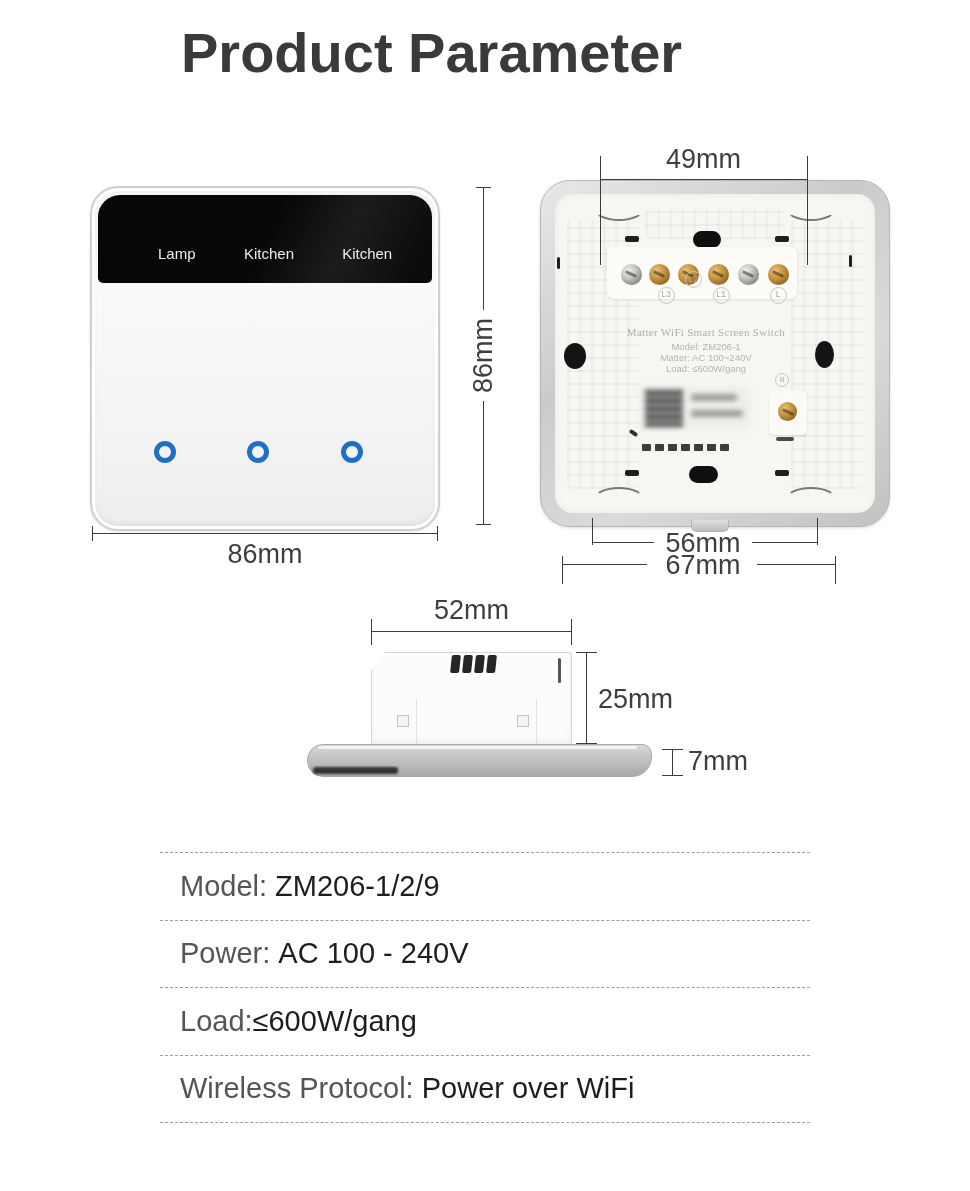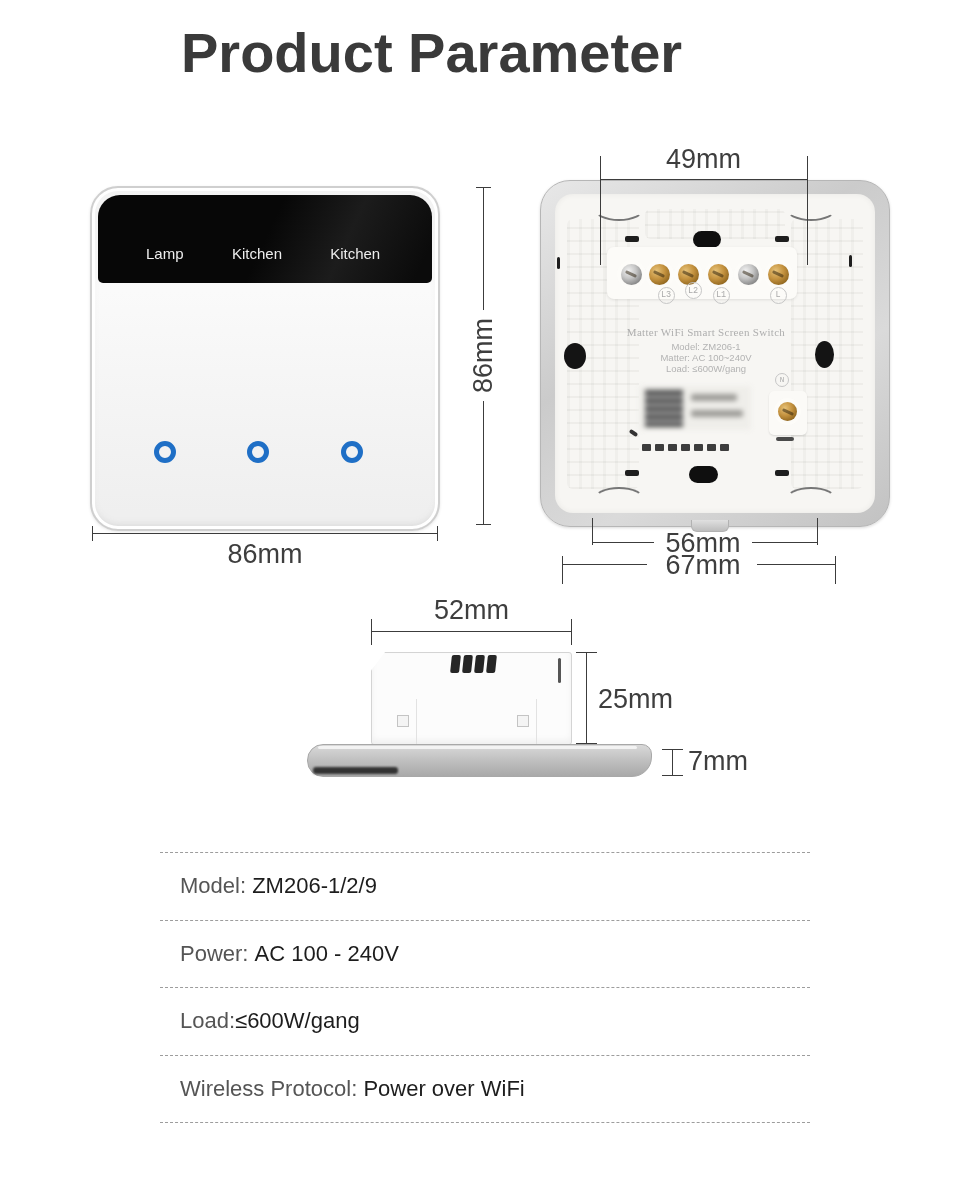--- a/index.html
+++ b/index.html
@@ -13,21 +13,21 @@
   .dtext{position:absolute;font-size:27px;color:#3e3e3e;text-align:center;z-index:6;white-space:nowrap;}
   .dtext-v{display:flex;align-items:center;justify-content:center;}
   .dtext-v span{writing-mode:vertical-rl;transform:rotate(180deg);background:#fff;padding:8px 1px;font-size:27px;color:#3e3e3e;}
   
   .front-switch{position:absolute;left:90px;top:186px;width:350px;height:345px;border-radius:28px;
       background:linear-gradient(180deg,#f3f3f3,#fafafa 30%,#efefef 95%);
       border:2px solid #cfcfcf;box-sizing:border-box;
       box-shadow:inset 0 0 0 3px #ffffff, inset 0 -5px 8px -3px rgba(140,140,140,.35), 0 1px 3px rgba(0,0,0,.10);}
   .front-screen{position:absolute;left:6px;top:7px;right:6px;height:88px;border-radius:22px 22px 5px 5px;
       background:linear-gradient(115deg,#070707 50%,#1c1c1c 72%,#0b0b0b 95%);overflow:hidden;}
-  .gang-label{position:absolute;top:50px;transform:translateX(-50%);color:#ededed;font-size:15px;}
+  .gang-label{position:absolute;top:50px;transform:translateX(-50%);color:#ededed;font-size:15px;margin-left:12px;}
   .ring{position:absolute;width:22px;height:22px;border:5px solid #1f6fc6;border-radius:50%;box-sizing:border-box;background:transparent;}
   
   .back-switch{position:absolute;left:540px;top:180px;width:350px;height:347px;border-radius:30px;
       background:linear-gradient(145deg,#e8e8e8,#cbcbcb 38%,#dadada 66%,#c2c2c2);
       border:1px solid #b6b6b6;box-sizing:border-box;box-shadow:0 1px 3px rgba(0,0,0,.15);}
   .back-plate{position:absolute;left:14px;top:13px;right:14px;bottom:13px;border-radius:18px;
       background:#f7f6f3;box-shadow:inset 0 0 6px rgba(0,0,0,.06);}
   .plate-texture{position:absolute;border-radius:6px;opacity:.55;pointer-events:none;
       background-image:repeating-linear-gradient(0deg, rgba(120,118,112,.14) 0 2px, transparent 2px 13px),
                        repeating-linear-gradient(90deg, rgba(120,118,112,.10) 0 3px, transparent 3px 12px);}
@@ -70,21 +70,21 @@
   .clip-square{position:absolute;width:12px;height:12px;border:1.5px solid #c4c4c4;box-sizing:border-box;background:#f4f4f4;}
   .seam{position:absolute;width:1px;background:#e2e2e2;}
   .side-plate{position:absolute;left:307px;top:744px;width:345px;height:33px;
       background:linear-gradient(180deg,#d9d9d9,#bdbdbd 55%,#a9a9a9);
       border:1px solid #a8a8a8;box-sizing:border-box;border-radius:16px 10px 20px 16px;}
   .plate-shadow{position:absolute;left:5px;bottom:2px;width:85px;height:7px;background:#333;border-radius:3px;filter:blur(1px);}
   .plate-highlight{position:absolute;left:10px;top:1px;right:14px;height:3px;background:rgba(255,255,255,.7);border-radius:2px;}
   
   .spec-table{position:absolute;left:160px;top:852px;width:650px;border-top:1px dashed #9d9d9d;}
   .spec-row{height:67.5px;border-bottom:1px dashed #9d9d9d;display:flex;align-items:center;padding-left:20px;
-      font-size:22px;box-sizing:border-box;}
+      font-size:29px;box-sizing:border-box;}
   .spec-label{color:#555555;white-space:pre;}
   .spec-value{color:#1d1d1d;white-space:pre;}
 </style>
 </head>
 <body>
 
 <div class="canvas">
 
   <div class="page-title">Product Parameter</div>
 
@@ -134,21 +134,21 @@
     <div class="blackdash" style="left:308px;top:74px;width:3px;height:12px"></div>
 
     <div class="terminal-panel"></div>
     <div class="screw silver" style="left:79.5px;top:82.5px"></div>
     <div class="screw brass" style="left:107.5px;top:82.5px"></div>
     <div class="screw brass" style="left:136.5px;top:82.5px"></div>
     <div class="screw brass" style="left:166.5px;top:82.5px"></div>
     <div class="screw silver" style="left:196.5px;top:82.5px"></div>
     <div class="screw brass" style="left:226.5px;top:82.5px"></div>
     <div class="tcircle" style="left:116.5px;top:105.5px">L3</div>
-    <div class="tcircle" style="left:143.5px;top:101px">L2</div>
+    <div class="tcircle" style="left:143.5px;top:90px">L2</div>
     <div class="tcircle" style="left:171.5px;top:105.5px">L1</div>
     <div class="tcircle" style="left:228.5px;top:105.5px">L</div>
 
     <div class="print prod-name" style="top:145px">Matter WiFi Smart Screen Switch</div>
     <div class="print tiny-line" style="top:160px">Model: ZM206-1</div>
     <div class="print tiny-line" style="top:171px">Matter: AC 100~240V</div>
     <div class="print tiny-line" style="top:182px">Load: ≤600W/gang</div>
     <div class="tcircle" style="left:234px;top:192px;width:14px;height:14px;font-size:7.5px">N</div>
 
     <div class="qr-sticker">

